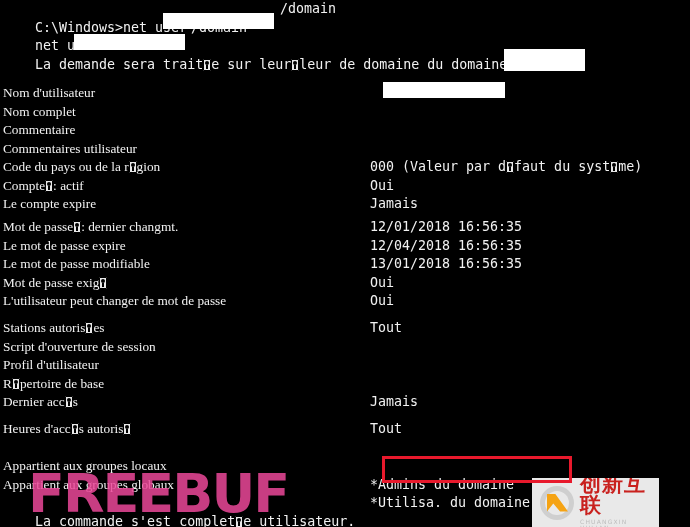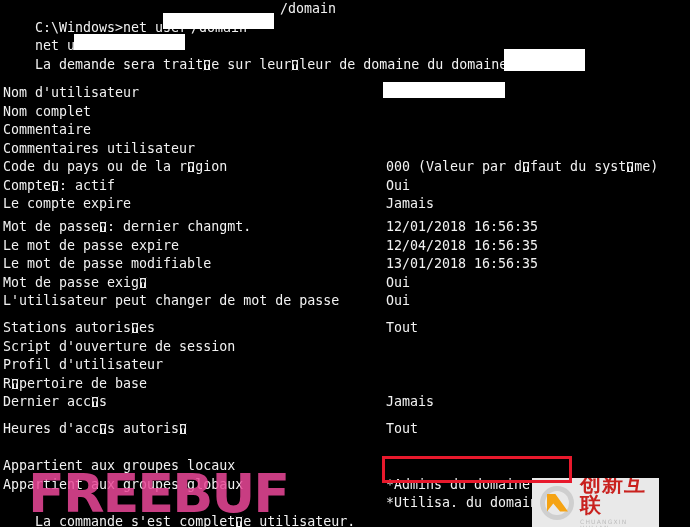--- a/index.html
+++ b/index.html
@@ -8,22 +8,22 @@
     font-family:"DejaVu Sans Mono","Liberation Mono",monospace;
   }
   #console{
     position:absolute;left:0;top:0;width:690px;height:527px;
     background:#000;color:#f2f2f2;
     font-size:13.3px;line-height:18.5px;
     letter-spacing:0px;
     white-space:pre;
   }
   .line{position:relative;height:18.5px;padding-left:3px;}
-  .lbl{display:inline-block;}
-  .val{position:absolute;left:386px;top:0;}
+  .lbl{display:inline-block;font-family:Liberation Serif, serif;}
+  .val{position:absolute;left:370px;top:0;}
   
   .mj{
     display:inline-block;width:8px;height:12px;vertical-align:-2px;
     position:relative;color:transparent;
     background:#e8e8e8;
     -webkit-mask-image:radial-gradient(circle at 50% 38%, #000 33%, transparent 34%);
     mask-image:none;
     border-radius:1px;
     box-shadow:inset 0 0 0 1px #000;
     overflow:hidden;

